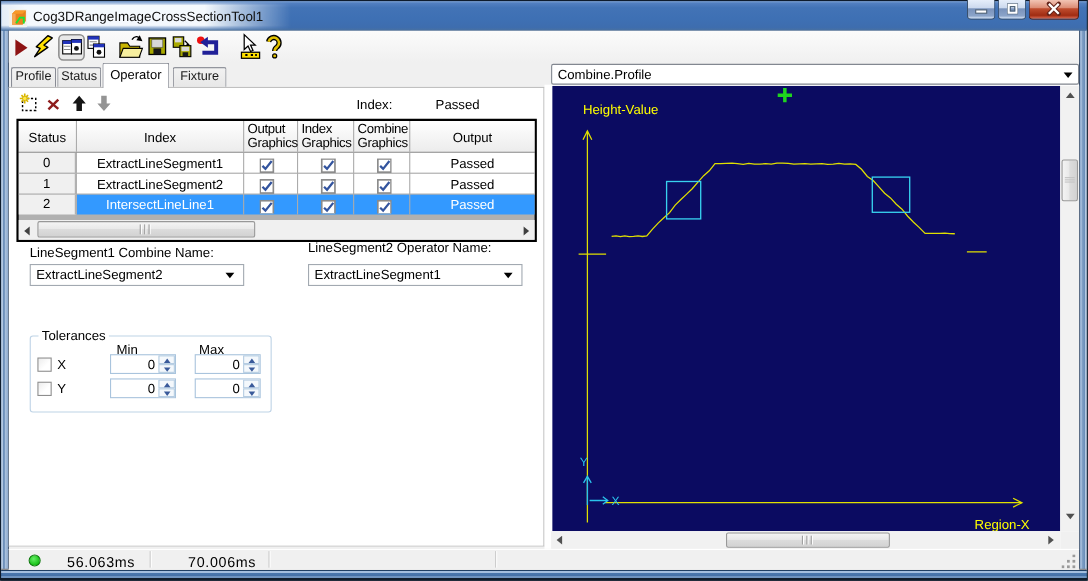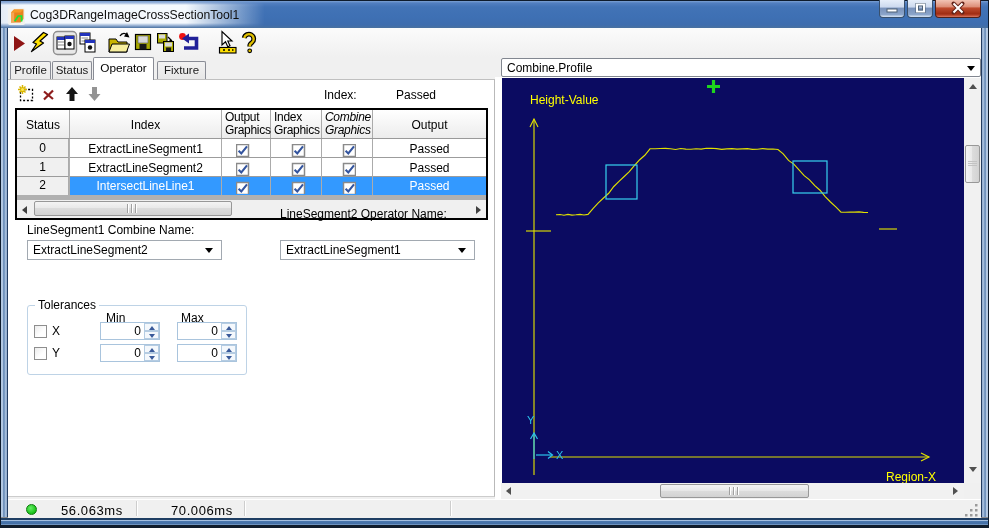--- a/index.html
+++ b/index.html
@@ -130,21 +130,21 @@
 <div class="abs" style="left:17px; top:110px; width:469px; height:29px; background:linear-gradient(180deg,#ffffff,#ececec); border-bottom:1px solid #999;"></div>
 <div class="abs" style="left:69px;  top:110px; width:1px; height:28px; background:#ababab;"></div>
 <div class="abs" style="left:221px; top:110px; width:1px; height:28px; background:#ababab;"></div>
 <div class="abs" style="left:270px; top:110px; width:1px; height:28px; background:#ababab;"></div>
 <div class="abs" style="left:321px; top:110px; width:1px; height:28px; background:#ababab;"></div>
 <div class="abs" style="left:372px; top:110px; width:1px; height:28px; background:#ababab;"></div>
 <div class="abs" style="left:17px; top:118px; width:52px; text-align:center; color:#000;">Status</div>
 <div class="abs" style="left:70px; top:118px; width:151px; text-align:center; color:#000;">Index</div>
 <div class="abs" style="left:225px; top:111px; width:46px; line-height:13px; letter-spacing:-0.3px; color:#000;">Output Graphics</div>
 <div class="abs" style="left:274px; top:111px; width:47px; line-height:13px; letter-spacing:-0.3px; color:#000;">Index Graphics</div>
-<div class="abs" style="left:325px; top:111px; width:47px; line-height:13px; letter-spacing:-0.3px; color:#000;font-style:italic;">Combine Graphics</div>
+<div class="abs" style="left:325px; top:111px; width:47px; line-height:13px; letter-spacing:-0.3px; color:#000;">Combine Graphics</div>
 <div class="abs" style="left:373px; top:118px; width:113px; text-align:center; color:#000;">Output</div>
 
 <div class="abs" style="left:17px; top:139px; width:52px; height:19px; background:#f0f0f0; border-right:1px solid #ababab; border-bottom:1px solid #9c9c9c; text-align:center; line-height:18px; color:#000;">0</div>
 <div class="abs" style="left:70px; top:139px; width:416px; height:19px; background:#ffffff; border-bottom:1px solid #9c9c9c;"></div>
 <div class="abs" style="left:70px; top:142px; width:151px; text-align:center; color:#000;">ExtractLineSegment1</div>
 <div class="abs" style="left:373px; top:142px; width:113px; text-align:center; color:#000;">Passed</div>
 <div class="abs" style="left:17px; top:158px; width:52px; height:19px; background:#f0f0f0; border-right:1px solid #ababab; border-bottom:1px solid #9c9c9c; text-align:center; line-height:18px; color:#000;">1</div>
 <div class="abs" style="left:70px; top:158px; width:416px; height:19px; background:#ffffff; border-bottom:1px solid #9c9c9c;"></div>
 <div class="abs" style="left:70px; top:161px; width:151px; text-align:center; color:#000;">ExtractLineSegment2</div>
 <div class="abs" style="left:373px; top:161px; width:113px; text-align:center; color:#000;">Passed</div>
@@ -199,21 +199,21 @@
 
 <div class="abs" style="left:17px; top:200px; width:469px; height:18px; background:#f0f0f0;"></div>
 <div class="abs" style="left:22px; top:206px; width:0; height:0; border-top:4px solid transparent; border-bottom:4px solid transparent; border-right:5px solid #404040;"></div>
 <div class="abs" style="left:476px; top:206px; width:0; height:0; border-top:4px solid transparent; border-bottom:4px solid transparent; border-left:5px solid #404040;"></div>
 <div class="abs" style="left:34px; top:201px; width:198px; height:15px; background:linear-gradient(180deg,#f4f4f4,#e9e9e9 45%,#dcdcdc 50%,#d2d2d2); border:1px solid #989898; border-radius:2px;"></div>
 <div class="abs" style="left:127px; top:204px; width:2px; height:9px; border-left:1px solid #a0a0a0; border-right:1px solid #fff;"></div>
 <div class="abs" style="left:131px; top:204px; width:2px; height:9px; border-left:1px solid #a0a0a0; border-right:1px solid #fff;"></div>
 <div class="abs" style="left:135px; top:204px; width:2px; height:9px; border-left:1px solid #a0a0a0; border-right:1px solid #fff;"></div>
 
 <div class="abs" style="left:27px; top:223px; color:#000;">LineSegment1 Combine Name:</div>
-<div class="abs" style="left:280px; top:207px; color:#000;">LineSegment2 Operator Name:</div>
+<div class="abs" style="left:280px; top:218px; color:#000;">LineSegment2 Operator Name:</div>
 <div class="abs" style="left:27px; top:240px; width:195px; height:20px; background:#fff; border:1px solid #a2a9b1;">
   <div class="abs" style="left:5px; top:2px;">ExtractLineSegment2</div>
   <div class="abs" style="left:177px; top:7px; width:0; height:0; border-left:4.5px solid transparent; border-right:4.5px solid transparent; border-top:5px solid #000;"></div>
 </div>
 <div class="abs" style="left:280px; top:240px; width:195px; height:20px; background:#fff; border:1px solid #a2a9b1;">
   <div class="abs" style="left:5px; top:2px;">ExtractLineSegment1</div>
   <div class="abs" style="left:177px; top:7px; width:0; height:0; border-left:4.5px solid transparent; border-right:4.5px solid transparent; border-top:5px solid #000;"></div>
 </div>
 
 <div class="abs" style="left:27px; top:305px; width:220px; height:70px; border:1px solid #bed3e6; border-radius:3px;"></div>

